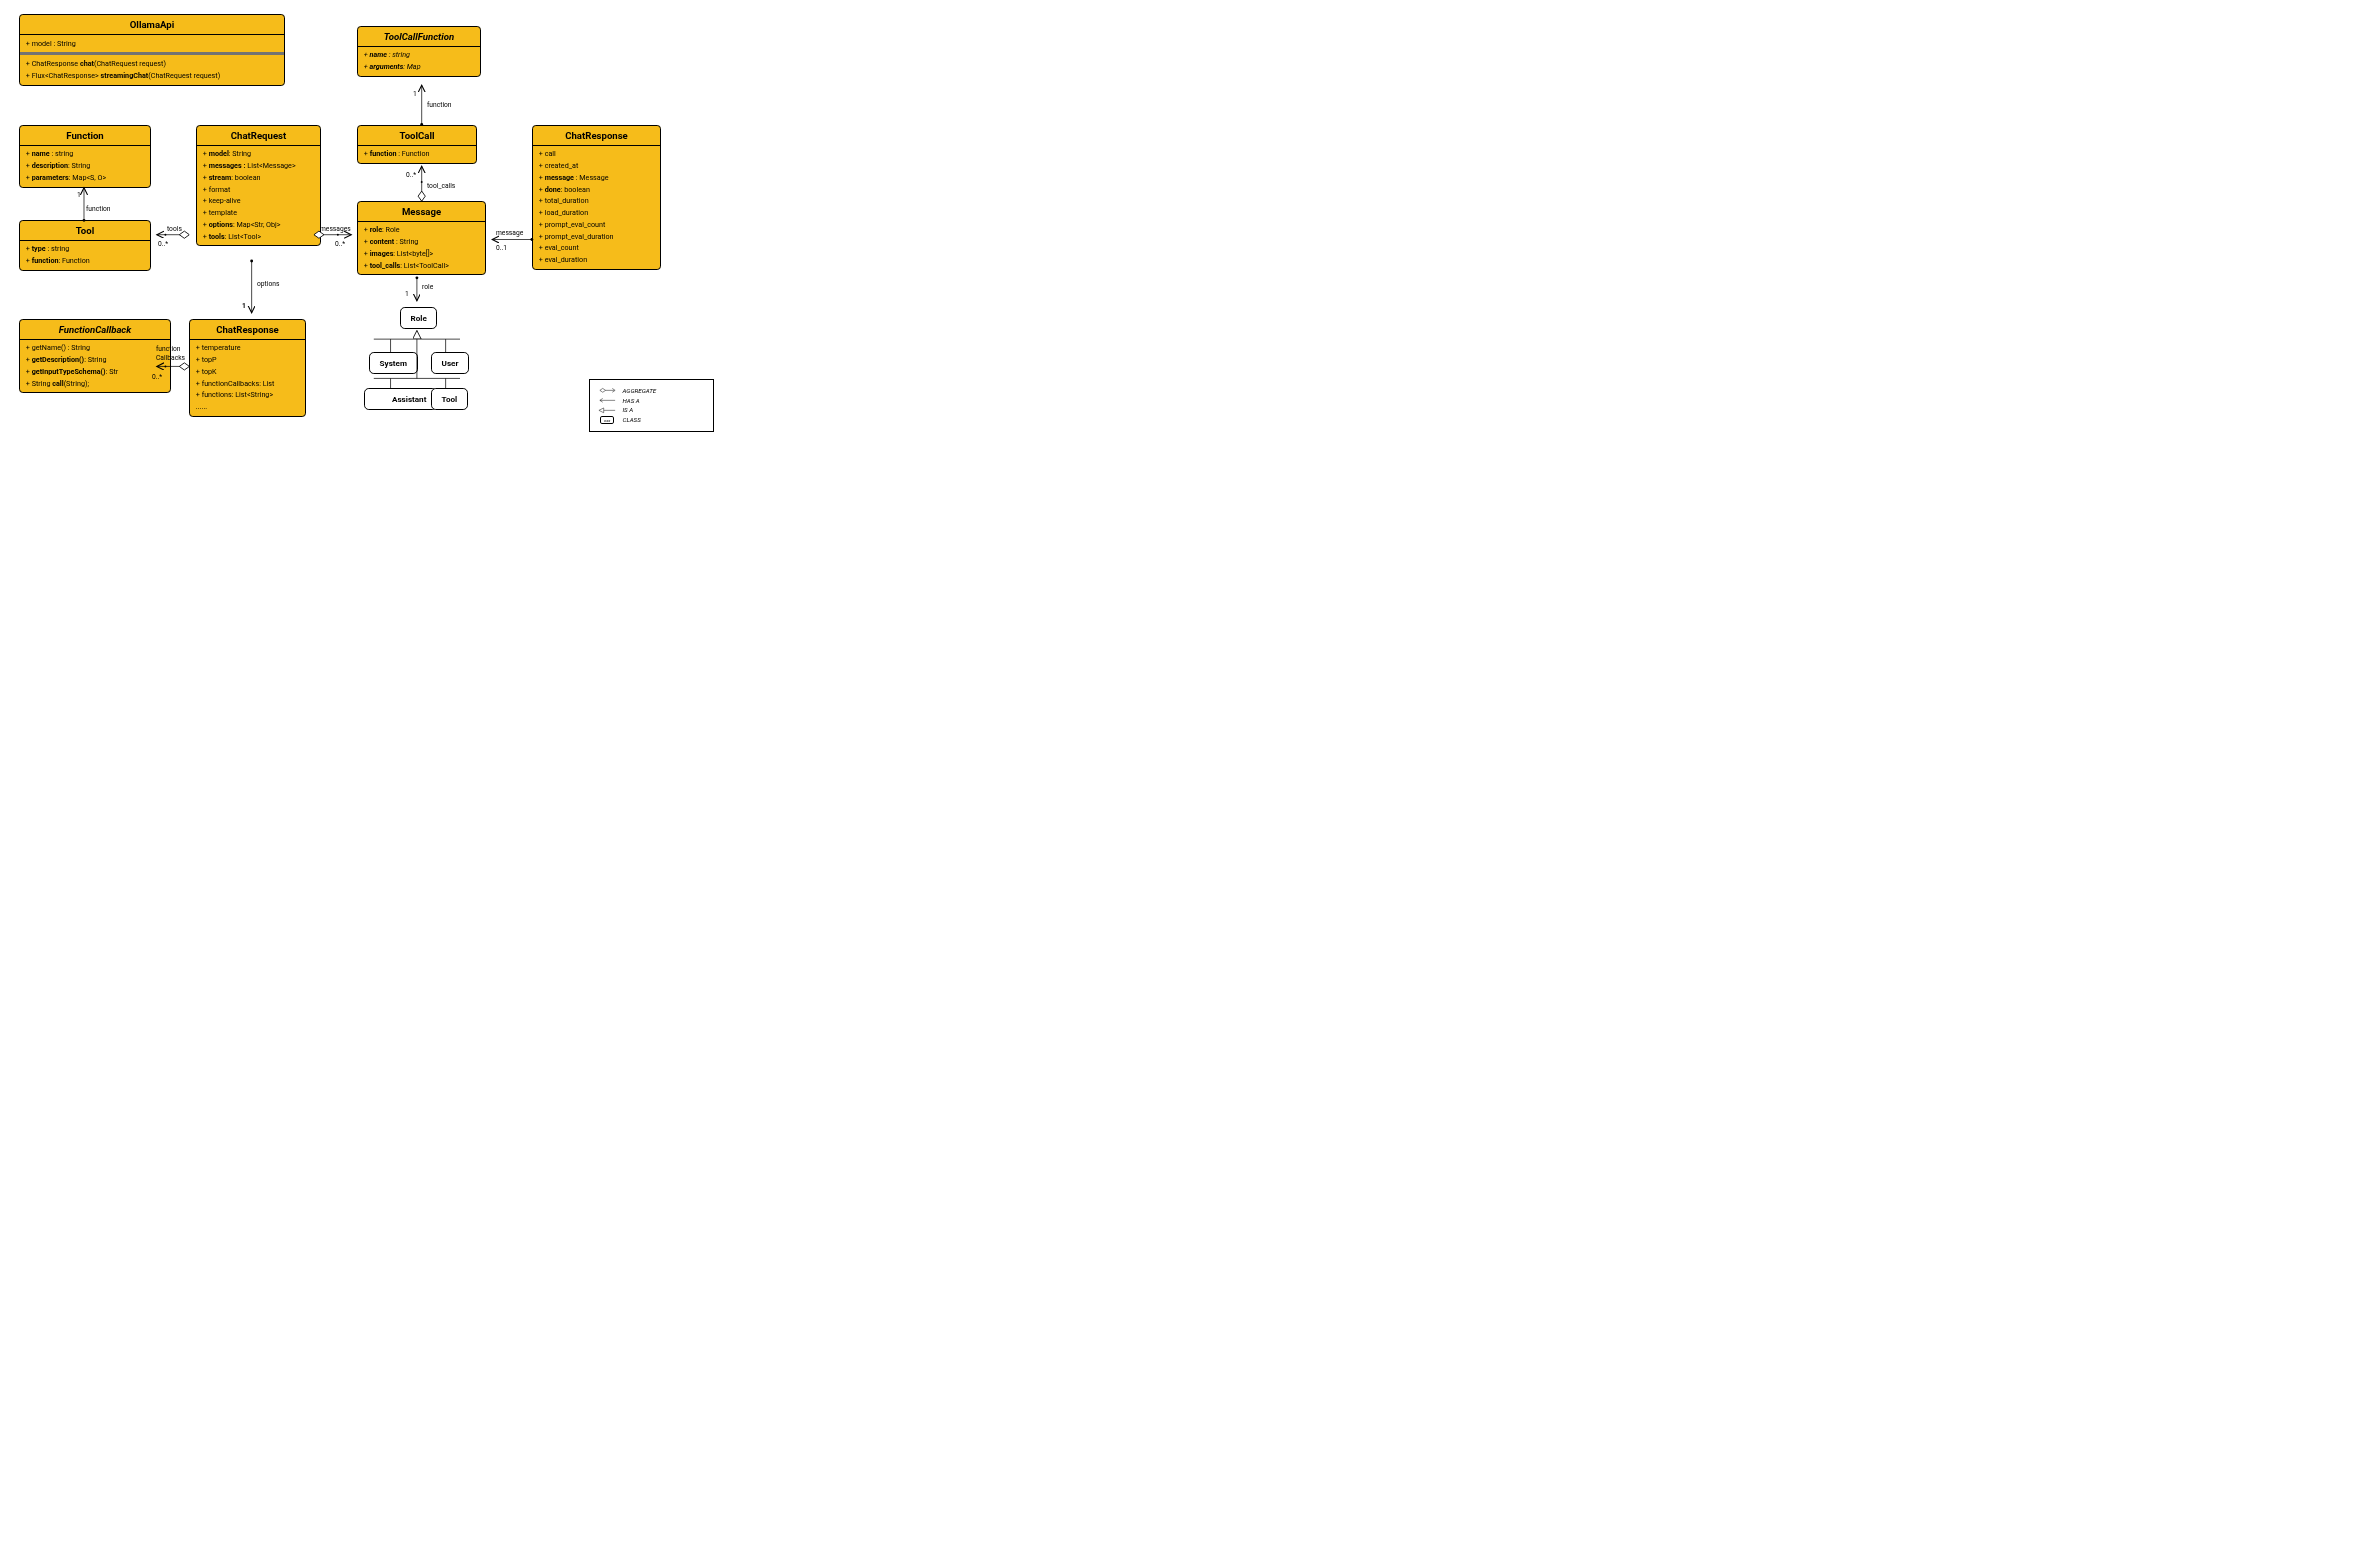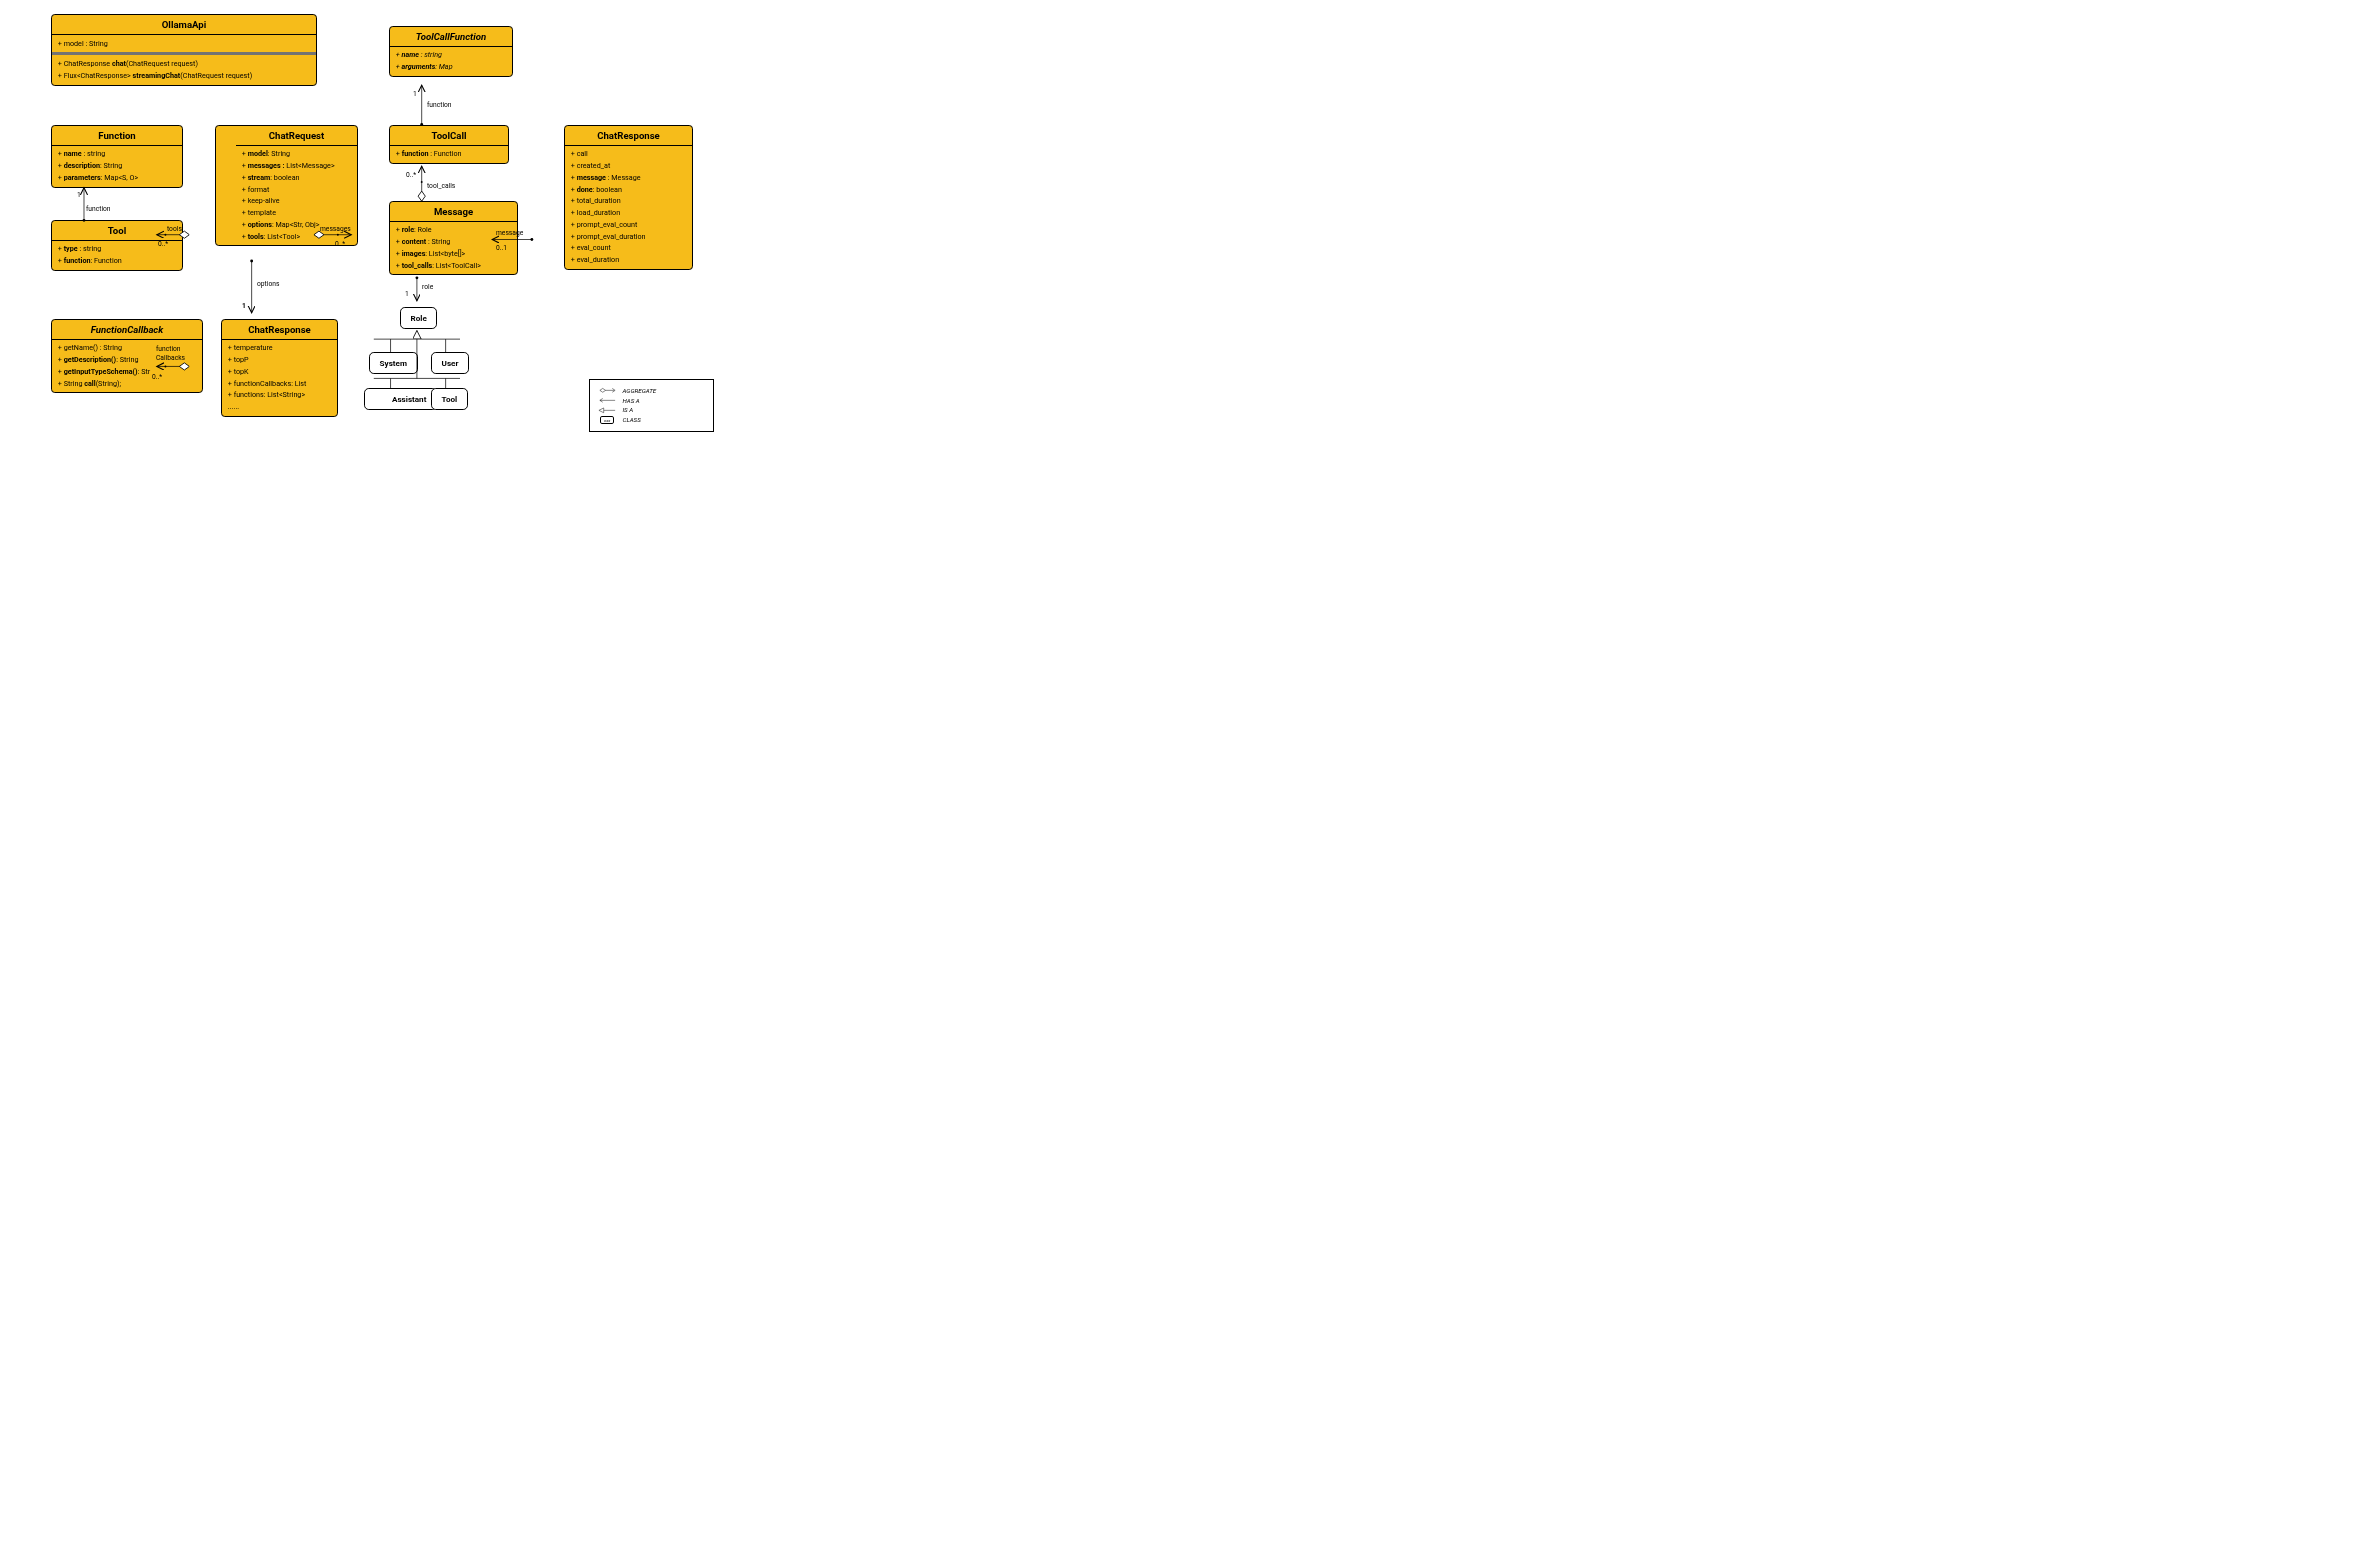--- a/index.html
+++ b/index.html
@@ -10,21 +10,20 @@
     width: 738px;
     height: 479px;
     position: relative;
   }
   .class-box {
     position: absolute;
     border: 1px solid #000;
     border-radius: 3.8px;
     background: #f6bc1a;
     overflow: hidden;
-    margin-left: 32px;
   }
   .class-title {
     font-weight: 700;
     text-align: center;
     padding: 3.8px 5.8px;
     border-bottom: 1px solid #000;
     font-size: 9.6px;
   }
   .class-title.italic { font-style: italic; }
   .class-section {
@@ -102,21 +101,21 @@
 <div class="class-box" style="left:19px; top:319px; width:152px;">
   <div class="class-title italic">FunctionCallback</div>
   <div class="class-section">
     <div class="row">+ getName() : String</div>
     <div class="row"><span>+ </span><b>getDescription()</b><span>: String</span></div>
     <div class="row"><span>+ </span><b>getInputTypeSchema()</b><span>: Str</span></div>
     <div class="row"><span>+ String </span><b>call</b><span>(String);</span></div>
   </div>
 </div>
 
-<div class="class-box" style="left:183px; top:125px; width:143px;padding-left:20px;">
+<div class="class-box" style="left:196px; top:125px; width:125px;">
   <div class="class-title">ChatRequest</div>
   <div class="class-section">
     <div class="row"><span>+ </span><b>model</b><span>: String</span></div>
     <div class="row"><span>+ </span><b>messages :</b><span> List&lt;Message&gt;</span></div>
     <div class="row"><span>+ </span><b>stream</b><span>: boolean</span></div>
     <div class="row">+ format</div>
     <div class="row">+ keep-alive</div>
     <div class="row">+ template</div>
     <div class="row"><span>+ </span><b>options</b><span>: Map&lt;Str, Obj&gt;</span></div>
     <div class="row"><span>+ </span><b>tools</b><span>: List&lt;Tool&gt;</span></div>

